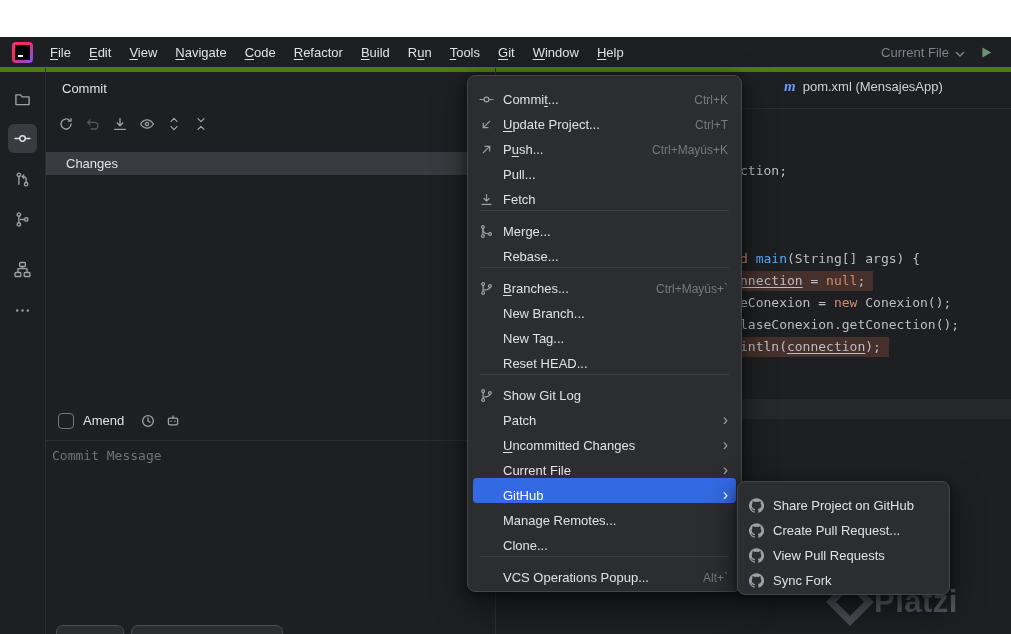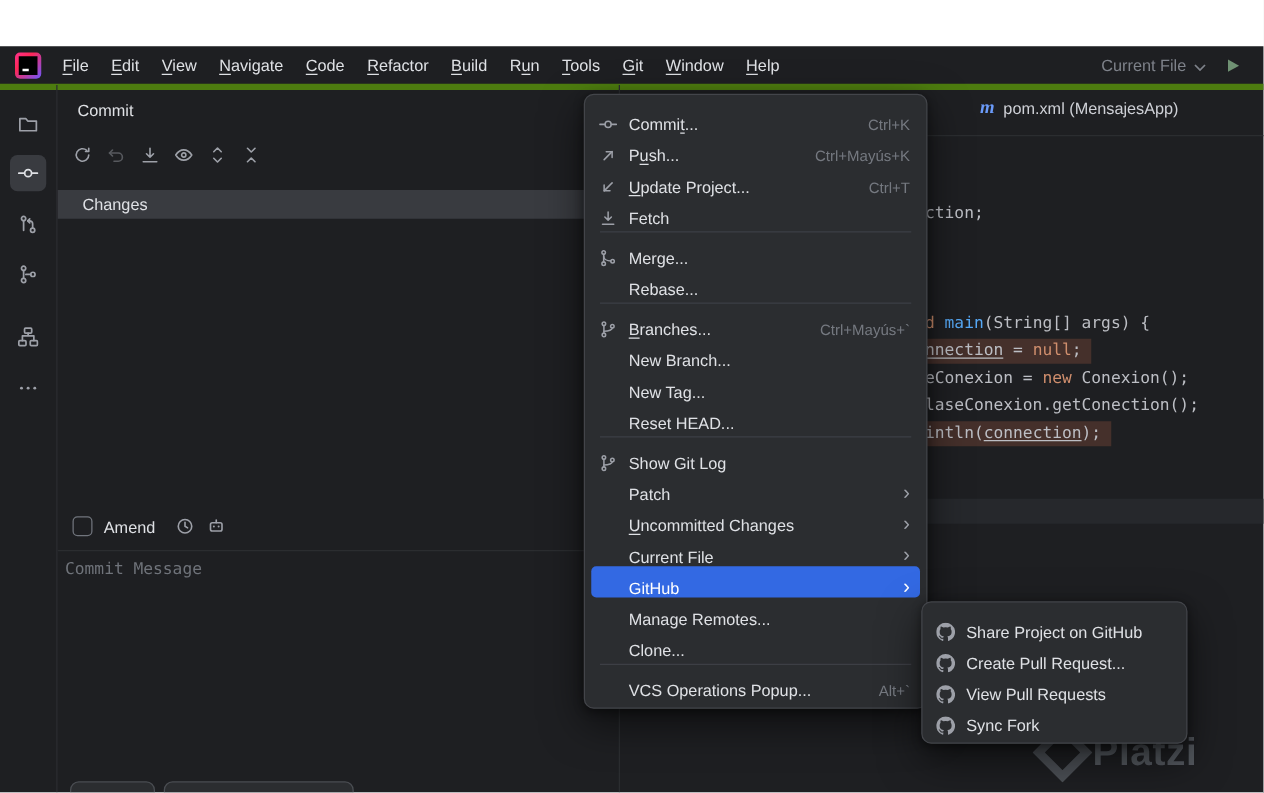--- a/index.html
+++ b/index.html
@@ -30,21 +30,21 @@
 
   
   .commit-panel{position:absolute;left:46px;top:31px;width:449px;bottom:0;overflow:hidden;
                 border-right:1px solid #2b2d30;}
   .panel-title{position:absolute;left:16px;top:13px;font-size:13px;color:#dfe1e5;}
   .panel-toolbar{position:absolute;left:12px;top:48px;display:flex;gap:11px;color:#9da0a8;}
   .pt-icon svg{width:16px;height:16px;display:block;}
   .pt-icon.dim{opacity:.45;}
   .changes-row{position:absolute;left:0;top:84px;right:0;height:23px;background:#393b40;
                font-size:13px;line-height:23px;padding-left:20px;color:#dfe1e5;}
-  .amend-row{position:absolute;left:12px;top:345px;display:flex;align-items:center;gap:9px;color:#9da0a8;}
+  .amend-row{position:absolute;left:12px;top:345px;display:flex;gap:9px;color:#9da0a8;}
   .checkbox{width:14px;height:14px;border:1.6px solid #71757d;border-radius:4px;flex:none;}
   .amend-label{font-size:13px;color:#dfe1e5;margin-right:7px;}
   .amend-icon svg{width:16px;height:16px;display:block;}
   .commit-message{position:absolute;left:0;top:372px;right:0;bottom:0;border-top:1px solid #2b2d30;}
   .msg-placeholder{position:absolute;left:6px;top:7px;font-family:"DejaVu Sans Mono",monospace;
                    font-size:13px;color:#6f737a;}
   .commit-btn{position:absolute;height:26px;border-radius:7px;background:#2b2d30;
               border:1px solid #4a4d52;bottom:-19px;}
   .btn1{left:10px;width:66px;}
   .btn2{left:85px;width:150px;}
@@ -268,36 +268,40 @@
               <circle cx="8" cy="8" r="2.6"></circle>
               <path d="M1 8h4.2M10.8 8H15"></path>
             </svg>
           </span>
           <span class="mi-label">Commi<u>t</u>...</span>
           <span class="mi-shortcut">Ctrl+K</span>
         </div>
         <div class="gmenu-item">
           <span class="mi-icon">
             <svg viewBox="0 0 16 16" fill="none" stroke="currentColor" stroke-width="1.3" stroke-linecap="round" stroke-linejoin="round">
+              <path d="M11.4 4.6 4.6 11.4"></path>
+              <path d="M4.6 6.4v5h5"></path>
+            </svg>
+          </span>
+          <span class="mi-label"><u>U</u>pdate Project...</span>
+          <span class="mi-shortcut">Ctrl+T</span>
+        </div>
+        <div class="gmenu-item">
+          <span class="mi-icon">
+            <svg viewBox="0 0 16 16" fill="none" stroke="currentColor" stroke-width="1.3" stroke-linecap="round" stroke-linejoin="round">
               <path d="M4.6 11.4 11.4 4.6"></path>
               <path d="M6.4 4.6h5v5"></path>
             </svg>
           </span>
           <span class="mi-label">P<u>u</u>sh...</span>
           <span class="mi-shortcut">Ctrl+Mayús+K</span>
         </div>
         <div class="gmenu-item">
-          <span class="mi-icon">
-            <svg viewBox="0 0 16 16" fill="none" stroke="currentColor" stroke-width="1.3" stroke-linecap="round" stroke-linejoin="round">
-              <path d="M11.4 4.6 4.6 11.4"></path>
-              <path d="M4.6 6.4v5h5"></path>
-            </svg>
-          </span>
-          <span class="mi-label"><u>U</u>pdate Project...</span>
-          <span class="mi-shortcut">Ctrl+T</span>
+          <span class="mi-icon"></span>
+          <span class="mi-label">Pull...</span>
         </div>
         <div class="gmenu-item">
           <span class="mi-icon">
             <svg viewBox="0 0 16 16" fill="none" stroke="currentColor" stroke-width="1.3" stroke-linecap="round" stroke-linejoin="round">
               <path d="M8 2.8v6.9M5.2 7 8 9.7 10.8 7"></path>
               <path d="M3.2 13.2h9.6"></path>
             </svg>
           </span>
           <span class="mi-label">Fetch</span>
         </div>

